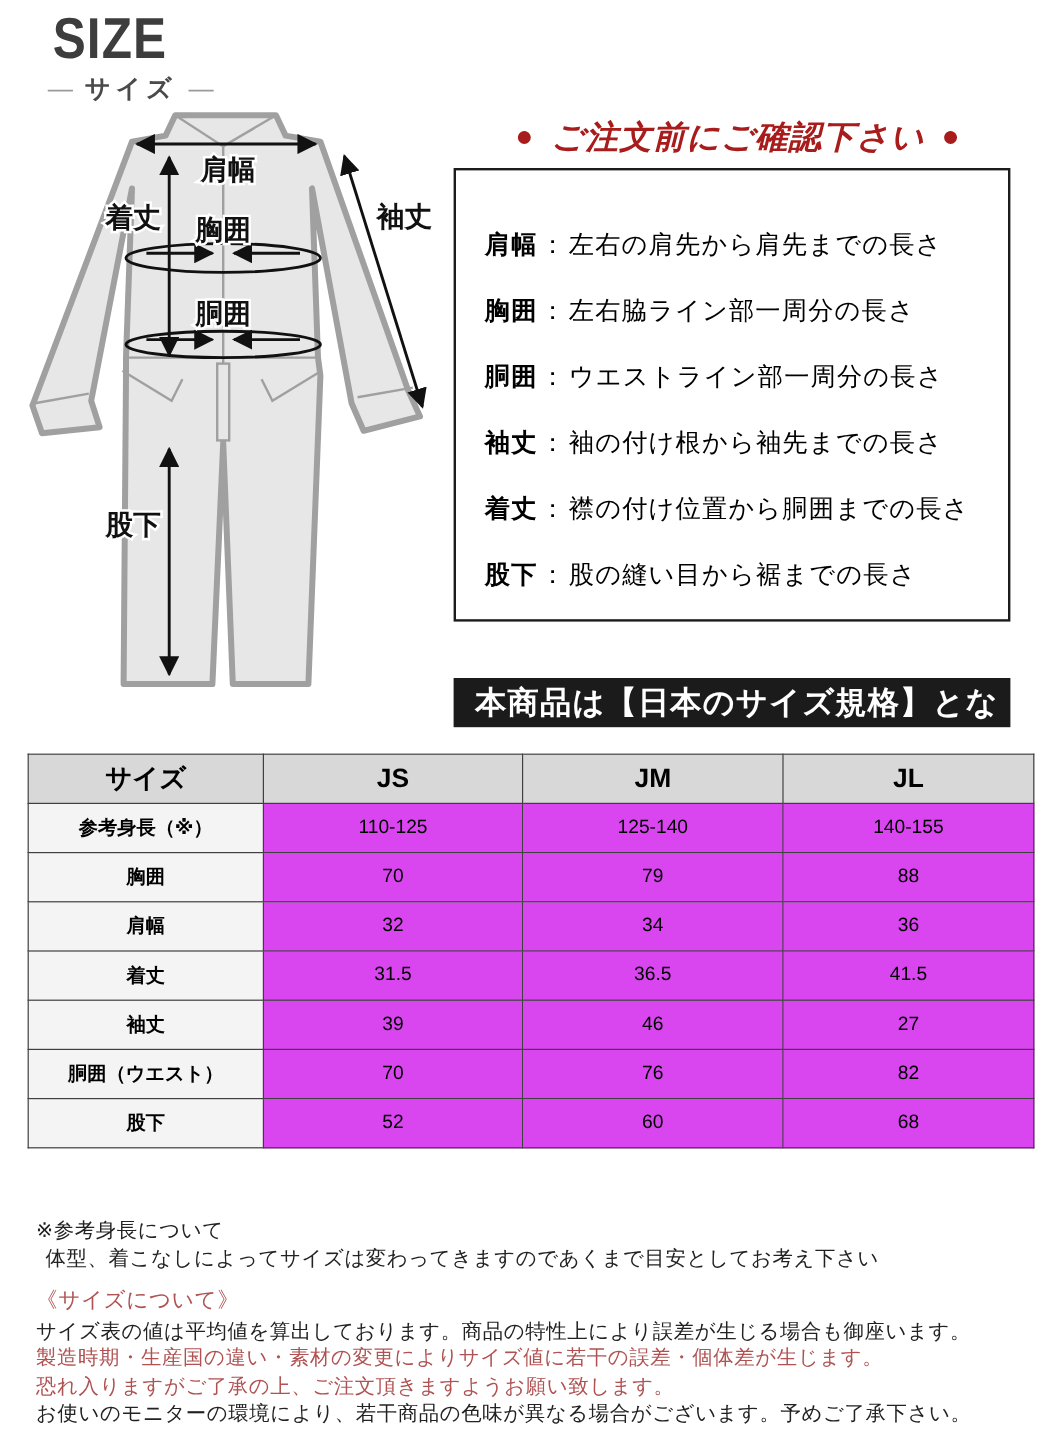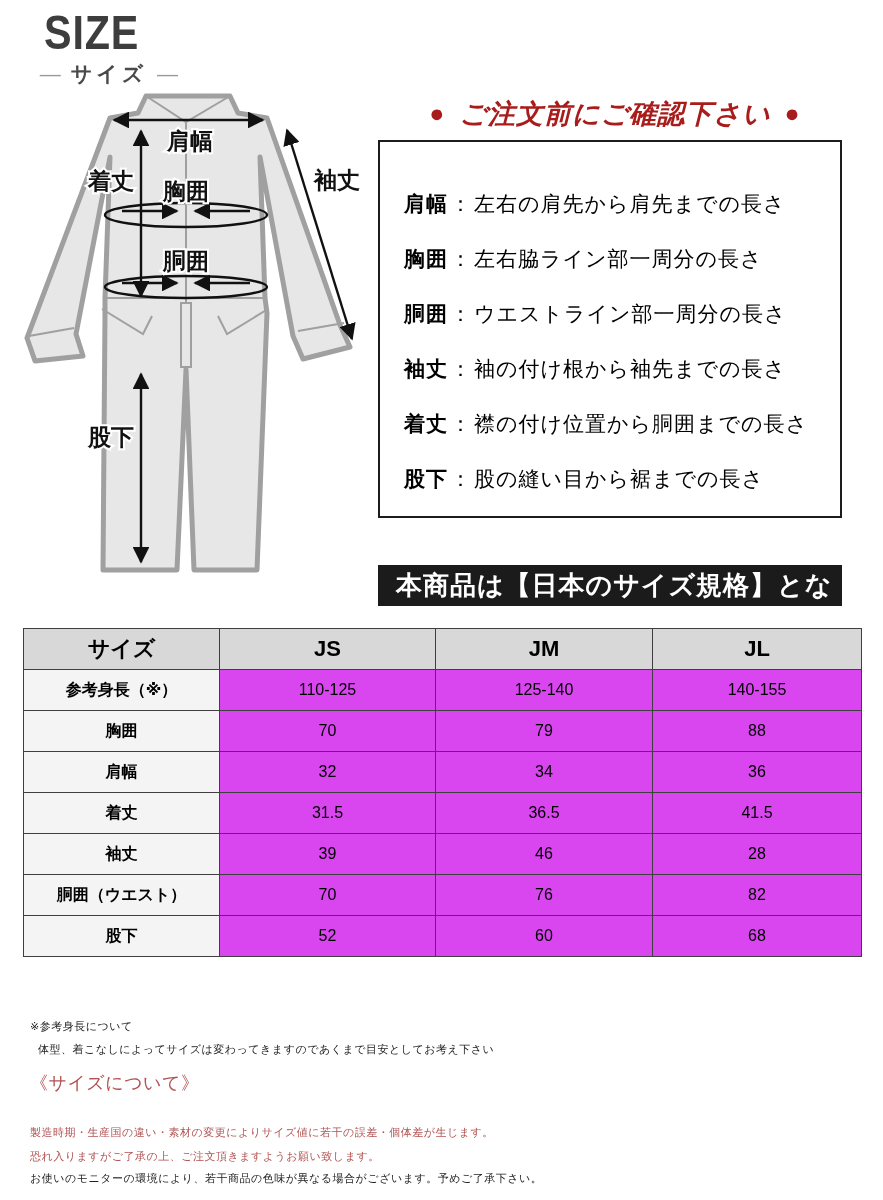--- a/index.html
+++ b/index.html
@@ -40,21 +40,21 @@
   
   .size-table{position:absolute;left:23px;top:628px;width:838px;border-collapse:collapse;
               table-layout:fixed;}
   .size-table th,.size-table td{border:1px solid #3f3f3f;text-align:center;vertical-align:middle;
               height:40px;font-size:16px;padding:0;}
   .size-table thead th{background:#d8d8d8;font-weight:bold;font-size:22px;}
   .size-table td.rowlabel{background:#f4f4f4;font-weight:bold;}
   .size-table td.val{background:#d946ef;font-weight:normal;}
 
   
-  .note{position:absolute;left:30px;font-size:11px;line-height:20px;color:#222;letter-spacing:.5px;}
+  .note{position:absolute;left:30px;font-size:17px;line-height:20px;color:#222;letter-spacing:.5px;}
   .note.indent{left:38px;}
   .note.red{color:#b05252;}
   .note.sect{font-size:18px;}
 </style>
 </head>
 <body>
 
 <div class="page">
 
   <div class="size-en">SIZE</div>
@@ -182,37 +182,38 @@
       <tr>
         <td class="rowlabel">着丈</td>
         <td class="val">31.5</td>
         <td class="val">36.5</td>
         <td class="val">41.5</td>
       </tr>
       <tr>
         <td class="rowlabel">袖丈</td>
         <td class="val">39</td>
         <td class="val">46</td>
-        <td class="val">28</td>
+        <td class="val">27</td>
       </tr>
       <tr>
         <td class="rowlabel">胴囲（ウエスト）</td>
         <td class="val">70</td>
         <td class="val">76</td>
         <td class="val">82</td>
       </tr>
       <tr>
         <td class="rowlabel">股下</td>
         <td class="val">52</td>
         <td class="val">60</td>
         <td class="val">68</td>
       </tr>
     </tbody>
   </table>
 
   <div class="note" style="top:1016px">※参考身長について</div>
   <div class="note indent" style="top:1039px">体型、着こなしによってサイズは変わってきますのであくまで目安としてお考え下さい</div>
   <div class="note red sect" style="top:1073px">《サイズについて》</div>
+  <div class="note" style="top:1100px">サイズ表の値は平均値を算出しております。商品の特性上により誤差が生じる場合も御座います。</div>
   <div class="note red" style="top:1122px">製造時期・生産国の違い・素材の変更によりサイズ値に若干の誤差・個体差が生じます。</div>
   <div class="note red" style="top:1146px">恐れ入りますがご了承の上、ご注文頂きますようお願い致します。</div>
   <div class="note" style="top:1168px">お使いのモニターの環境により、若干商品の色味が異なる場合がございます。予めご了承下さい。</div>
 
 </div>
 
 </body></html>

